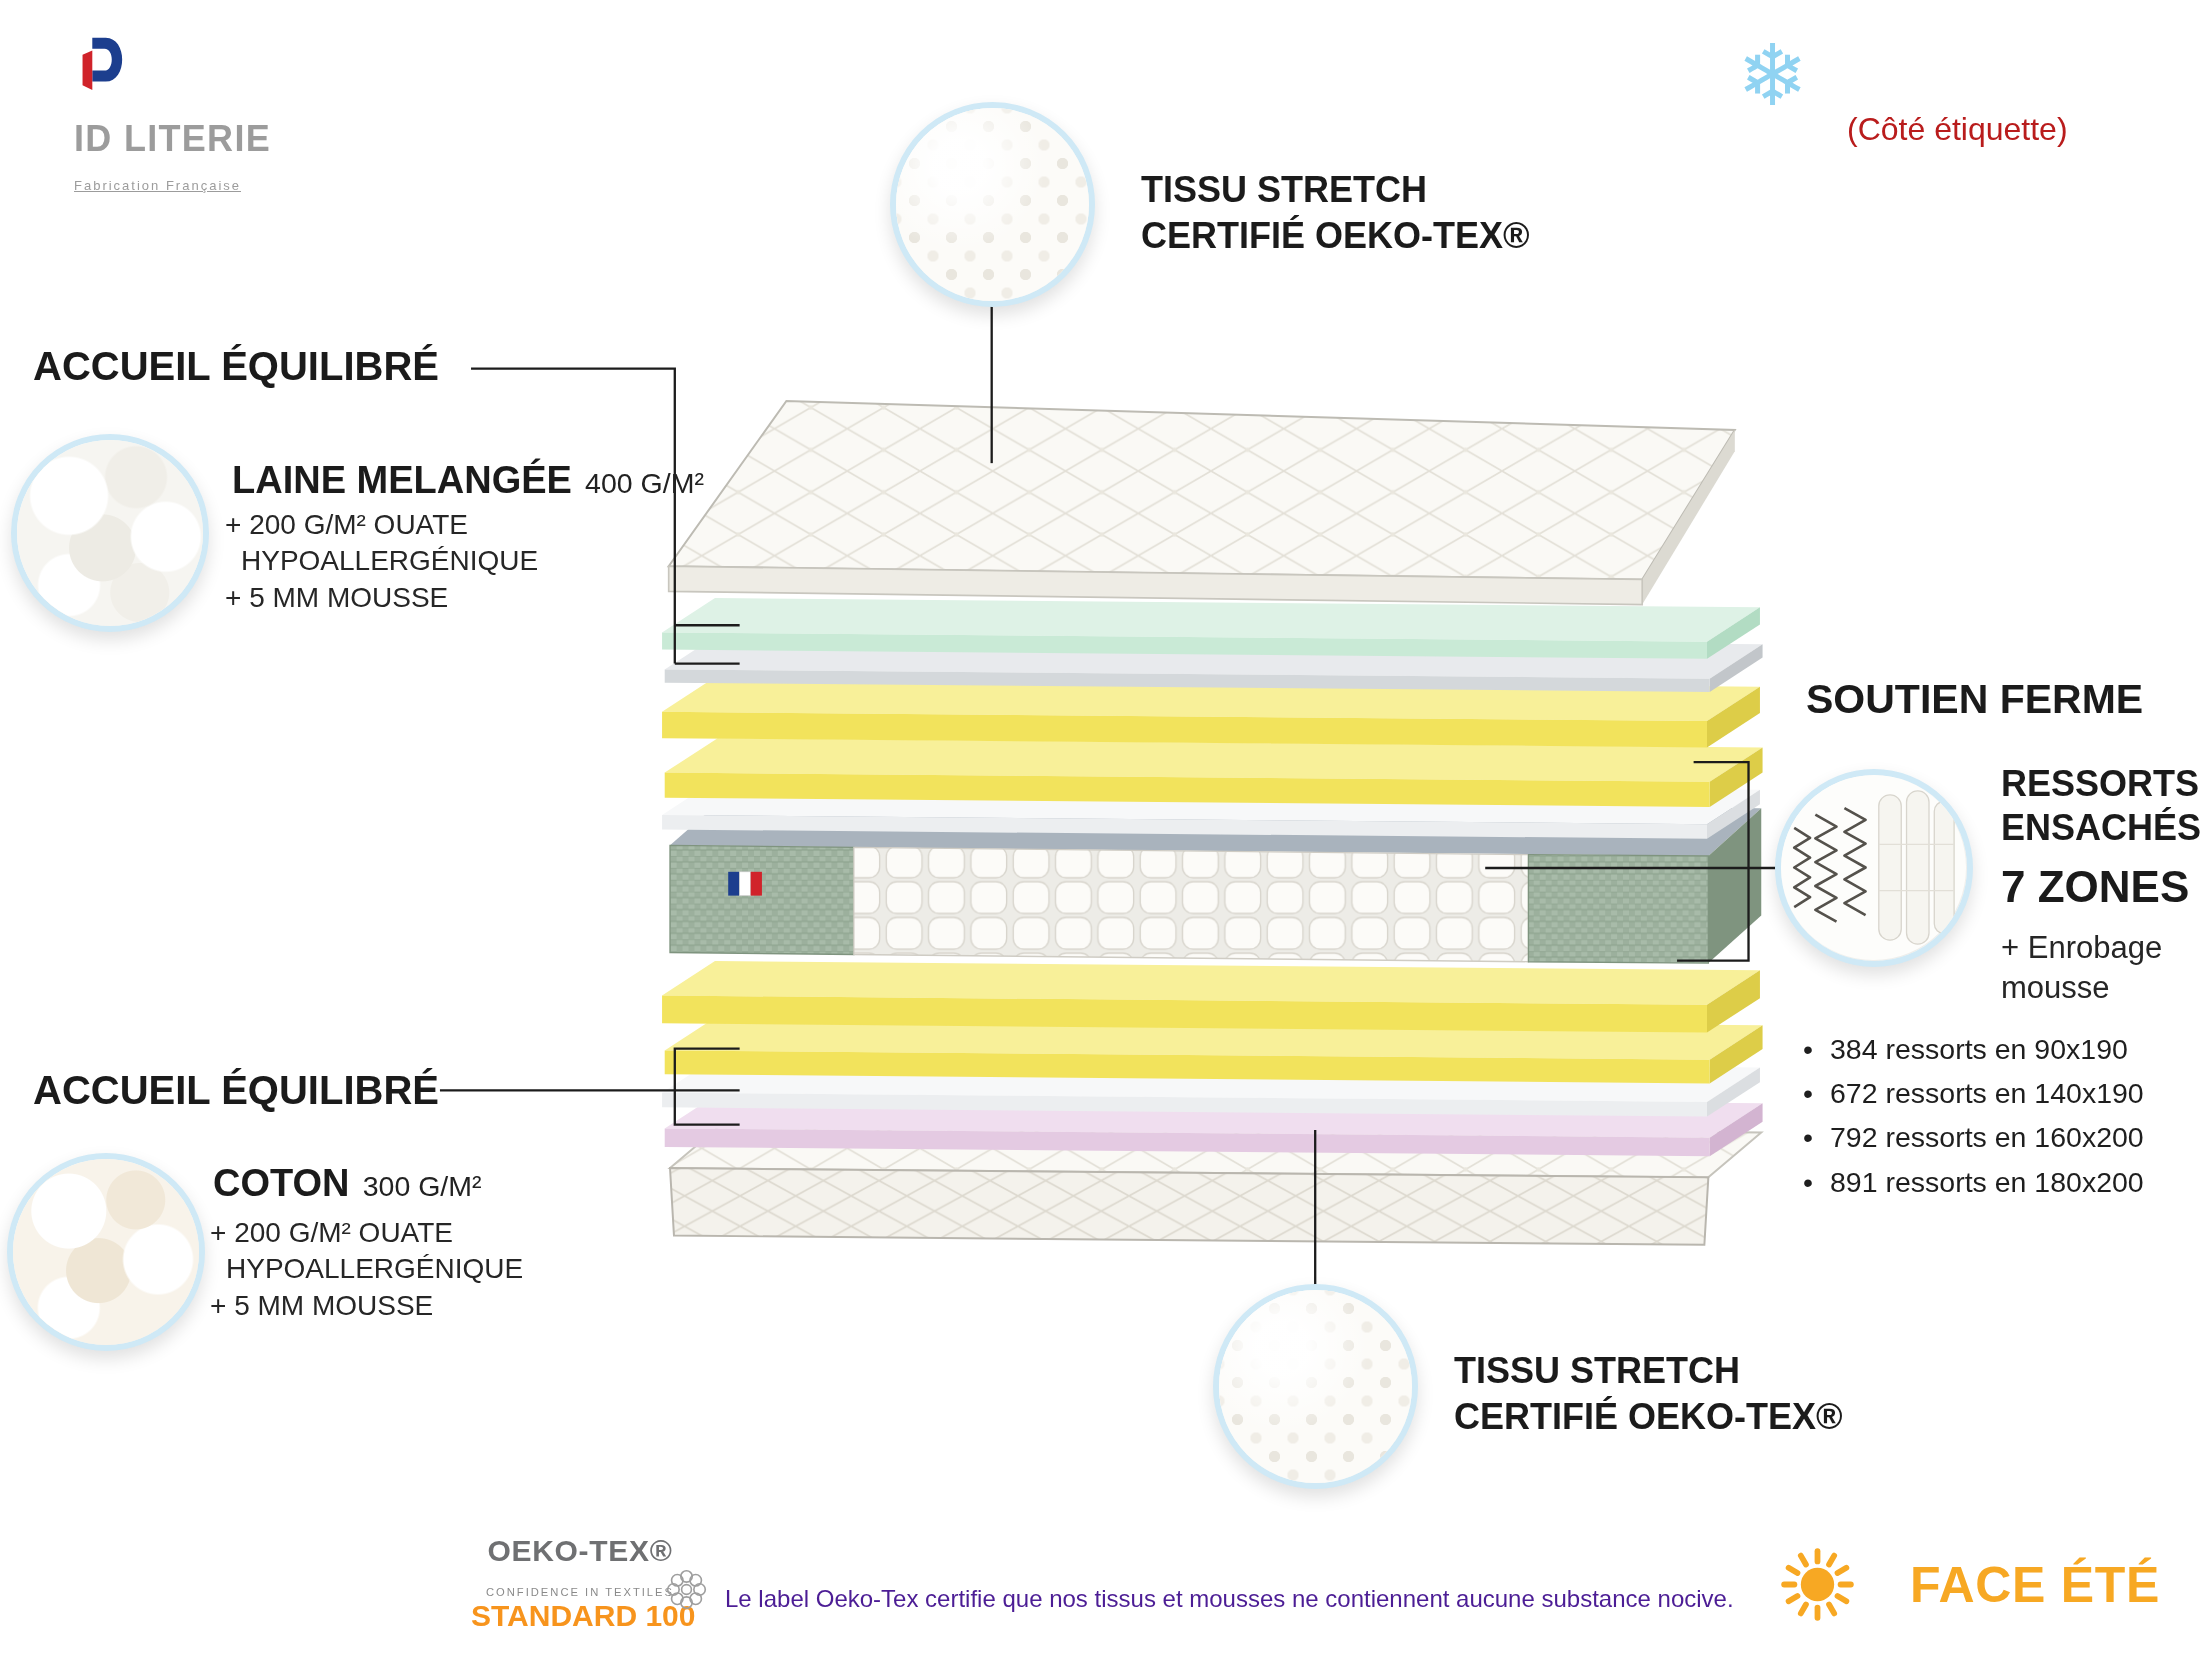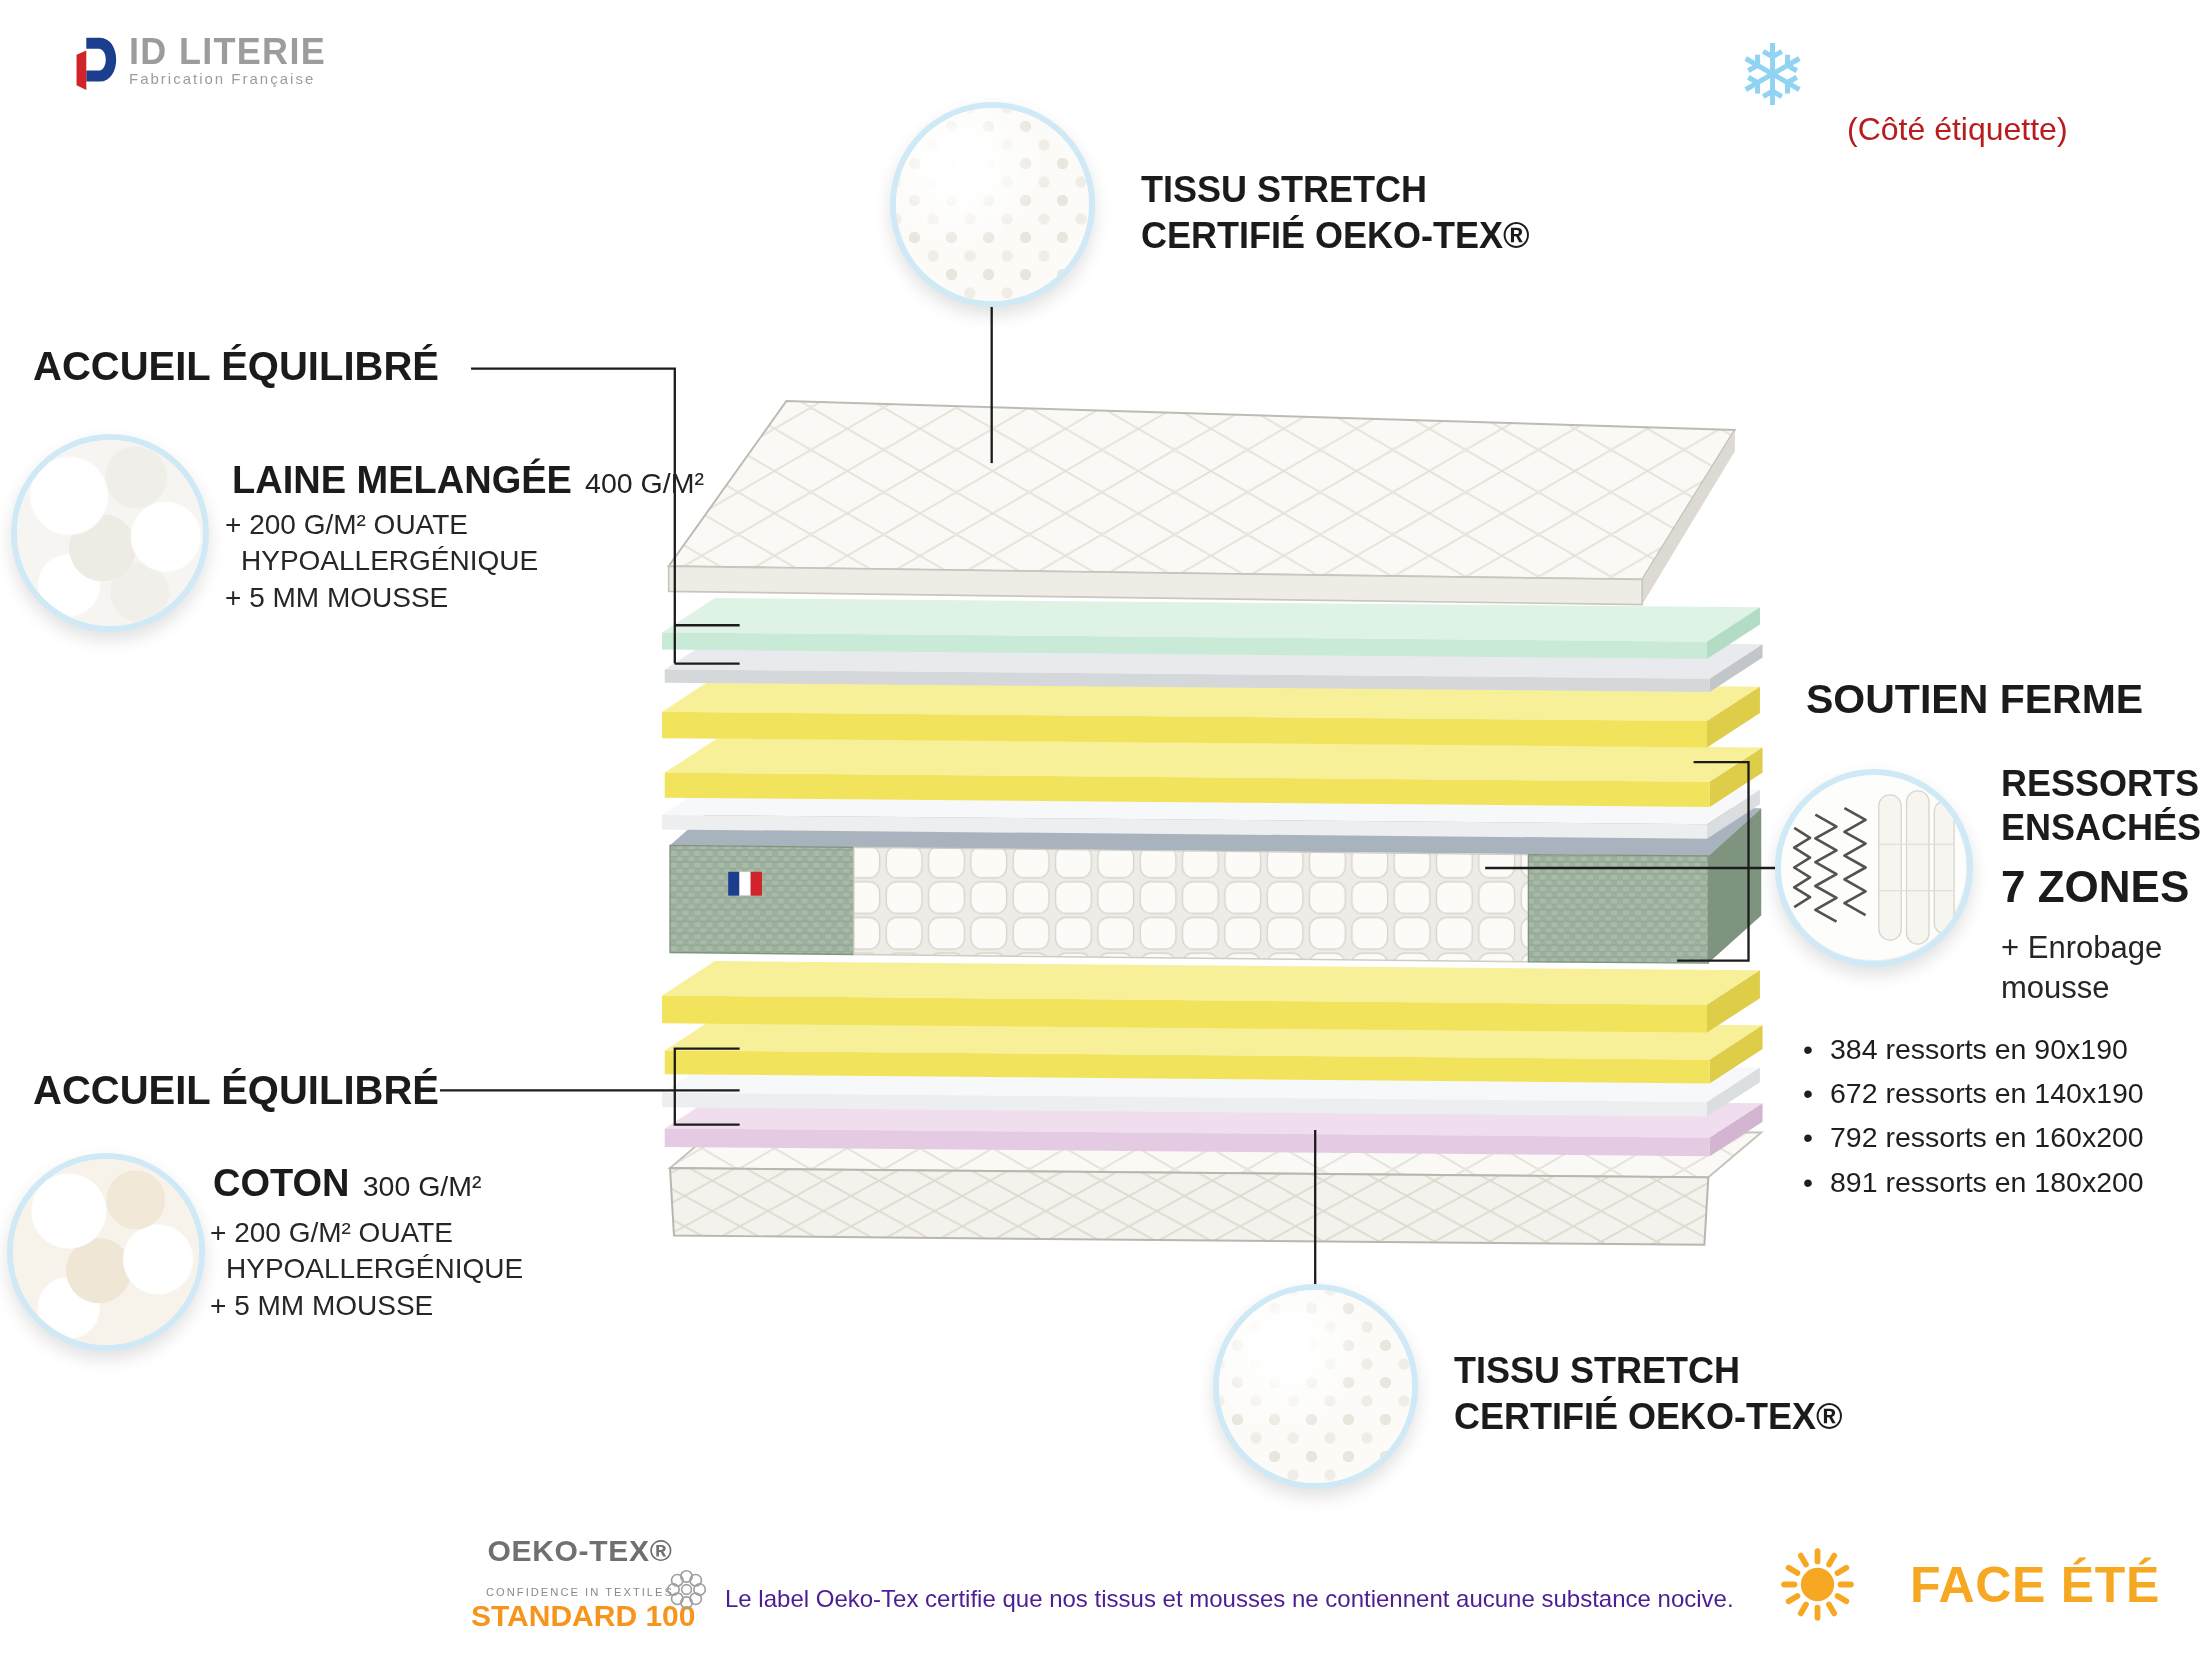--- a/index.html
+++ b/index.html
@@ -4,24 +4,24 @@
 <style>
   html,body{margin:0;padding:0;background:#fff;}
   .canvas{
     position:relative;width:2205px;height:1654px;background:#ffffff;overflow:hidden;
     font-family:"Liberation Sans",sans-serif;color:var(--text_dark,#1b1b1b);
   }
   .abs{position:absolute;}
   .nowrap{white-space:nowrap;}
 
   
-  .logo{display:flex;align-items:flex-start;gap:0;left:68px;top:34px;}
+  .logo{display:flex;align-items:flex-start;gap:26px;left:74px;top:34px;flex-direction:column;}
   .logo-mark{width:61px;height:61px;}
   .logo-name{font-size:36px;font-weight:bold;color:var(--text_gray,#9c9c9c);letter-spacing:1.3px;line-height:1;}
-  .logo-tagline{font-size:15px;color:var(--text_gray,#9c9c9c);letter-spacing:2px;margin-top:0;}
+  .logo-tagline{font-size:13px;color:var(--text_gray,#9c9c9c);letter-spacing:2px;margin-top:21px;text-decoration:underline;}
 
   
   .snowflake{left:1737px;top:33px;font-size:85px;line-height:1;color:var(--snowflake_blue,#90d3f2);font-family:"DejaVu Sans",sans-serif;}
   .fh-title{left:1847px;top:48px;font-size:49px;font-weight:bold;color:var(--accent_cyan,#29abe2);letter-spacing:0.7px;}
   .fh-sub{left:1847px;top:111px;font-size:32px;color:#b91c1c;}
   .fe-title{left:1910px;top:1556px;font-size:50px;font-weight:bold;color:var(--accent_orange,#f7a823);letter-spacing:0.7px;}
   .sun-svg{left:1779px;top:1546px;width:77px;height:77px;}
   .sun-svg .sun{fill:var(--accent_orange,#f7a823);}
   .sun-svg .ray{stroke:var(--accent_orange,#f7a823);stroke-width:9;stroke-linecap:round;}
 

